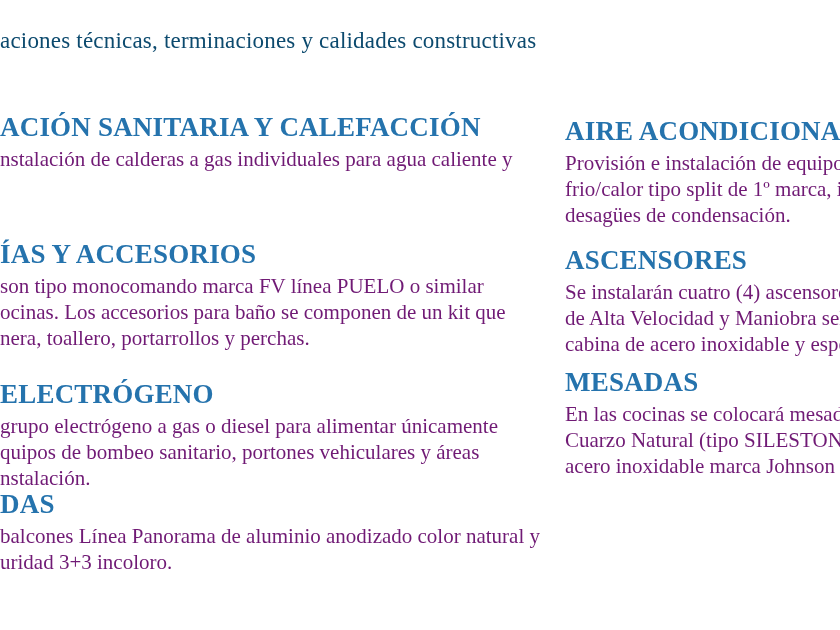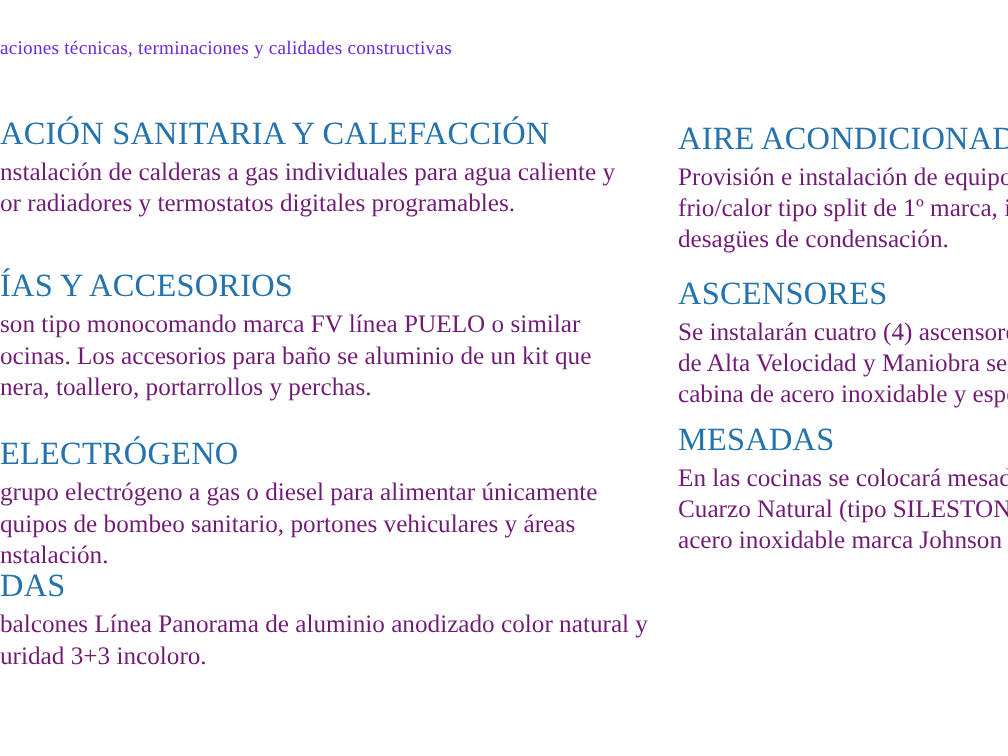--- a/index.html
+++ b/index.html
@@ -9,62 +9,61 @@
     background: #ffffff;
     overflow: hidden;
     position: relative;
     font-family: "Liberation Serif", "DejaVu Serif", serif;
   }
   .page-title {
     position: absolute;
     left: 0;
     top: 26px;
     margin: 0;
-    font-size: 16px;
+    font-size: 23px;
     font-weight: normal;
     line-height: 30px;
     white-space: nowrap;
-    color: #6d28d9;
+    color: #0c4a6e;
     letter-spacing: 0.2px;
   }
   .sec {
     position: absolute;
     white-space: nowrap;
   }
   .sec h2 {
-    margin: 0 0 4px 0;
+    margin: 16px 0 4px 0;
     font-size: 27px;
     line-height: 29px;
-    font-weight: normal;
+    font-weight: bold;
     color: #2573ad;
     letter-spacing: 0.2px;
   }
   .sec p {
     margin: 0;
     font-size: 21px;
     line-height: 26px;
     color: #701a75;
   }
   .col-right { left: 565px; }
 </style>
 </head>
 <body>
 
 <h1 class="page-title">aciones técnicas, terminaciones y calidades constructivas</h1>
 
 <div class="sec" style="left:0; top:97px">
   <h2>ACIÓN SANITARIA Y CALEFACCIÓN</h2>
   <p>nstalación de calderas a gas individuales para agua caliente y</p>
-  <p>or radiadores y termostatos digitales programables.</p>
 </div>
 
 <div class="sec" style="left:0; top:224px">
   <h2>ÍAS Y ACCESORIOS</h2>
   <p>son tipo monocomando marca FV línea PUELO o similar</p>
-  <p>ocinas. Los accesorios para baño se aluminio de un kit que</p>
+  <p>ocinas. Los accesorios para baño se componen de un kit que</p>
   <p>nera, toallero, portarrollos y perchas.</p>
 </div>
 
 <div class="sec" style="left:0; top:364px">
   <h2>ELECTRÓGENO</h2>
   <p>grupo electrógeno a gas o diesel para alimentar únicamente</p>
   <p>quipos de bombeo sanitario, portones vehiculares y áreas</p>
   <p>nstalación.</p>
 </div>
 

